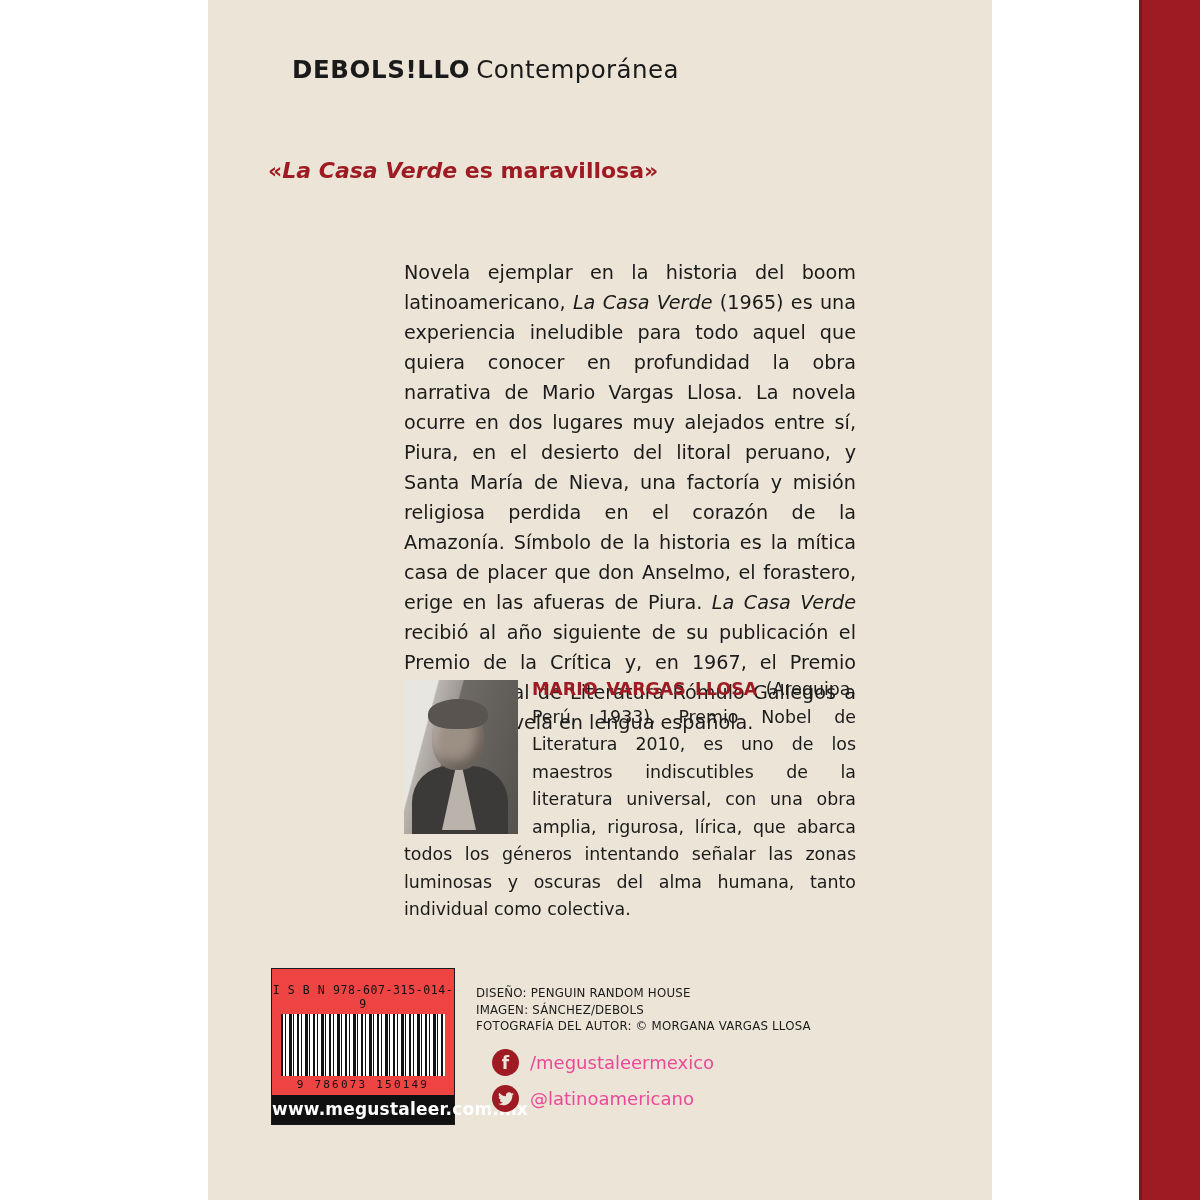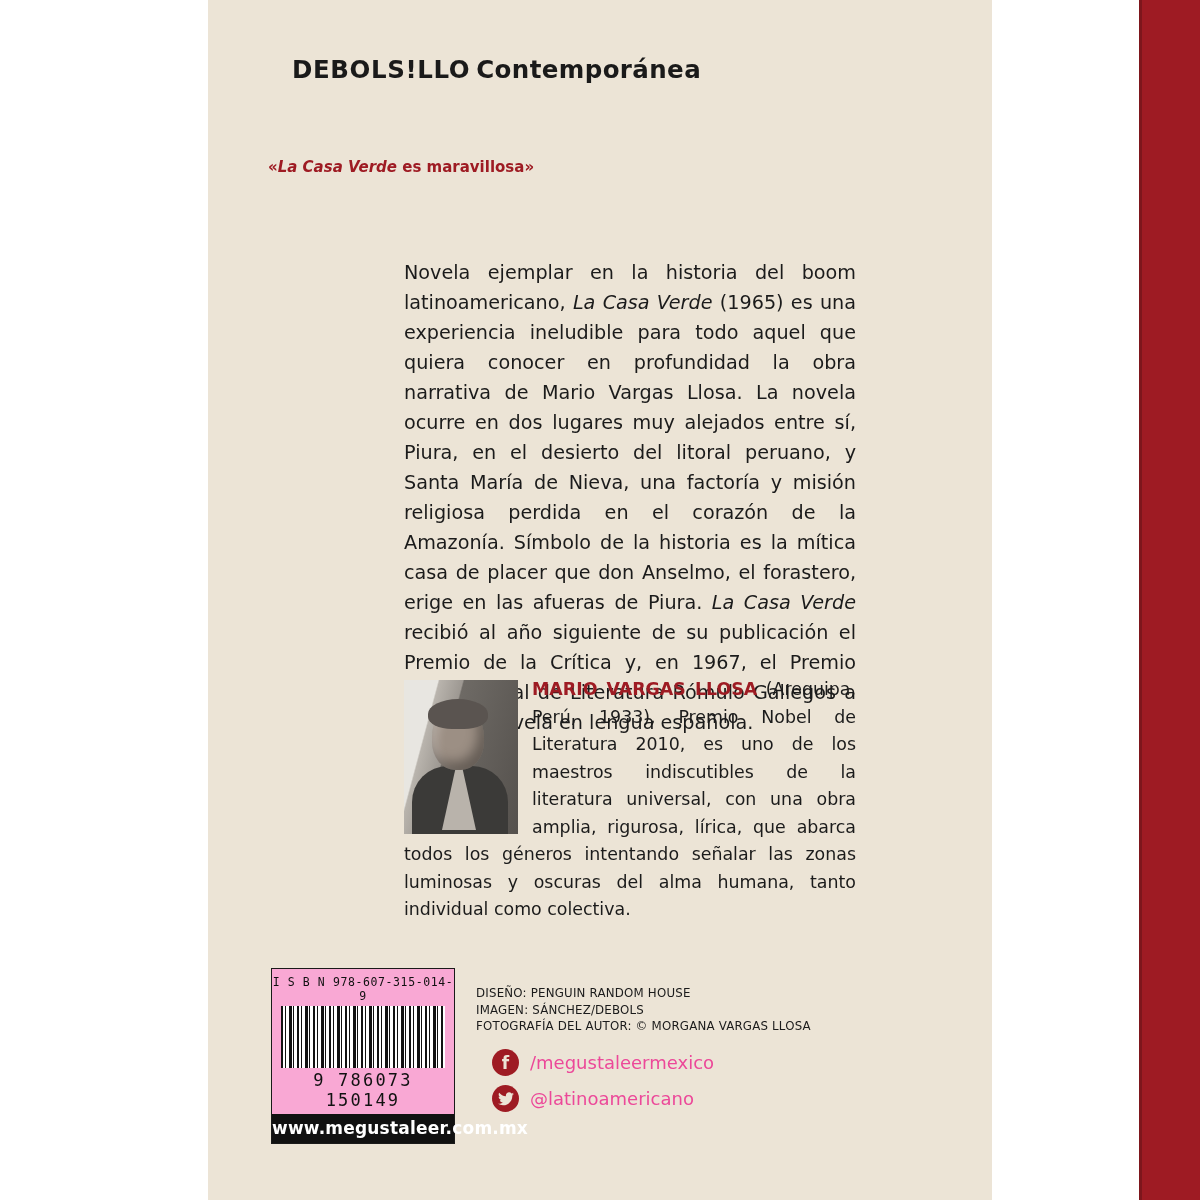--- a/index.html
+++ b/index.html
@@ -53,30 +53,30 @@
     letter-spacing: 0.4px;
     color: #1a1a1a;
     white-space: nowrap;
   }
   .imprint .brand {
     font-weight: bold;
     letter-spacing: 0.6px;
     margin-left: 24px;
   }
   .imprint .collection {
-    font-weight: bold;
+    font-weight: normal;
     margin-left: 6px;
     text-align: right;
   }
 
   .quote {
     position: absolute;
     left: 268px;
     top: 158px;
-    font-size: 15px;
+    font-size: 22px;
     color: #9e1b23;
     font-weight: bold;
     white-space: nowrap;
   }
   .quote .title-italic {
     font-style: italic;
   }
   .quote-author {
     position: absolute;
     left: 268px;
@@ -169,23 +169,23 @@
   .bio-text .name {
     color: #9e1b23;
     font-weight: bold;
   }
 
   .barcode-box {
     position: absolute;
     left: 271px;
     top: 968px;
     width: 182px;
-    background: #f9a8d4;
+    background: #ef4444;
     border: 1px solid #1a1a1a;
-    padding: 4px 0 0 0;
+    padding: 12px 0 0 0;
     text-align: center;
   }
   .isbn-line {
     font-family: "DejaVu Sans Mono", monospace;
     font-size: 11.5px;
     letter-spacing: 0.6px;
     color: #111;
     margin: 2px 0 3px 0;
   }
   .bars {
@@ -193,21 +193,21 @@
     margin: 0 9px;
     background:
       repeating-linear-gradient(90deg,
         #111 0px, #111 2px, #fff 2px, #fff 4px,
         #111 4px, #111 5px, #fff 5px, #fff 8px,
         #111 8px, #111 11px, #fff 11px, #fff 12px,
         #111 12px, #111 13px, #fff 13px, #fff 16px);
   }
   .barnums {
     font-family: "DejaVu Sans Mono", monospace;
-    font-size: 17px;
+    font-size: 11px;
     letter-spacing: 2.2px;
     color: #111;
     margin: 2px 0 4px 0;
   }
   .url-bar {
     background: #111;
     color: #fff;
     font-size: 17px;
     padding: 4px 0 5px 0;
     letter-spacing: 0.2px;

